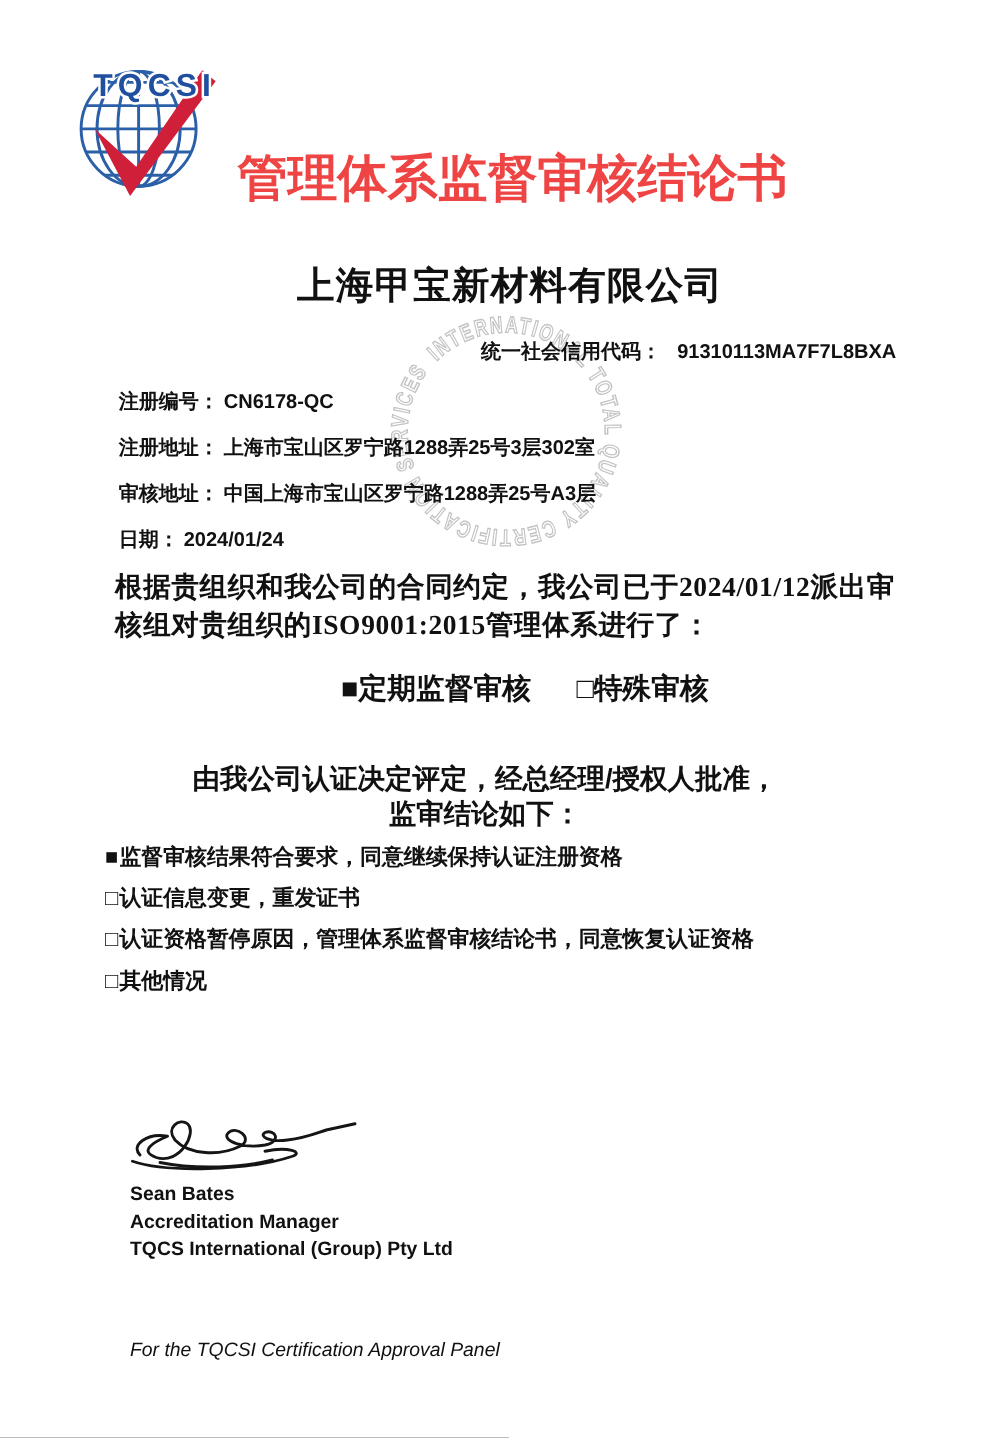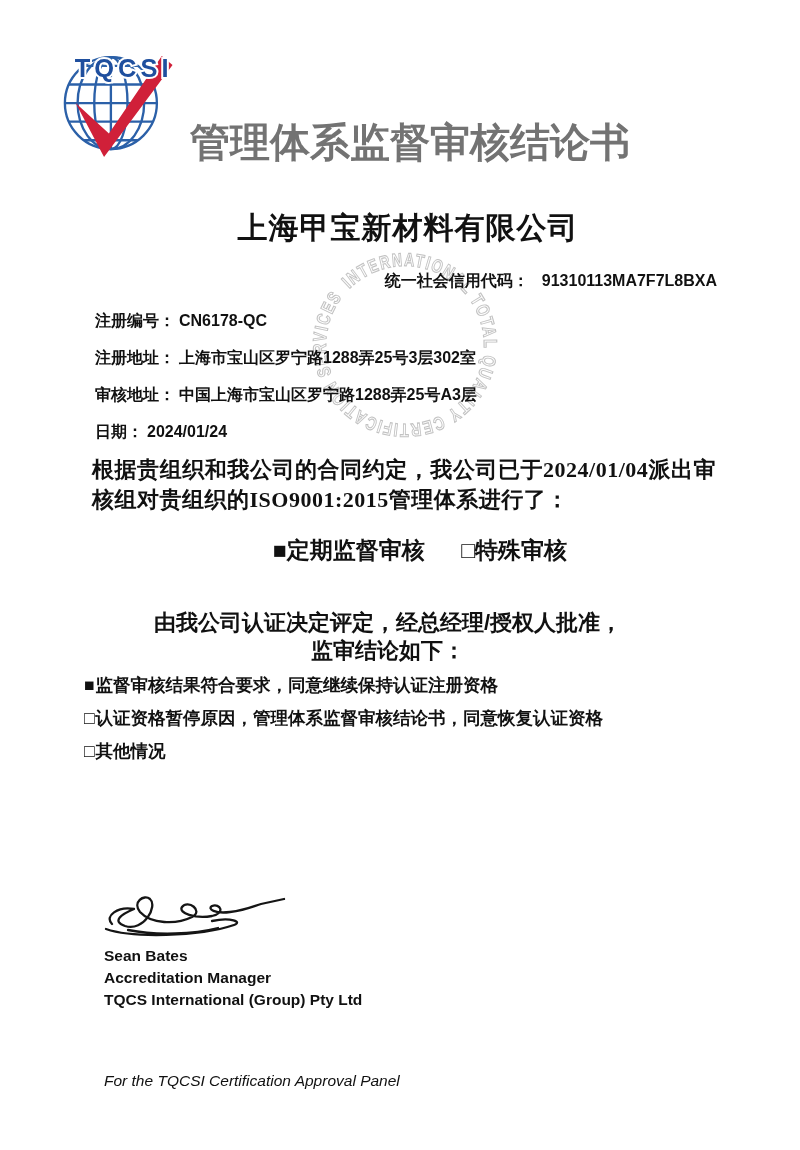--- a/index.html
+++ b/index.html
@@ -13,21 +13,21 @@
   .watermark textPath{
     font-family:"Liberation Sans",sans-serif;font-weight:bold;font-size:18.5px;
     letter-spacing:2px;fill:#fdfdfd;stroke:#c2c2c2;stroke-width:1.1px;
   }
   .content{position:relative;z-index:1;}
   
   .logo{position:absolute;left:60px;top:40px;width:137px;height:133px;}
   
   .doc-title{
     position:absolute;left:190px;top:118px;width:450px;
-    font-size:40px;line-height:50px;font-weight:bold;color:#737373;
+    font-size:40px;line-height:50px;font-weight:bold;color:#ef4444;
     font-family:"Liberation Serif",serif;white-space:nowrap;
   }
   .company-name{
     position:absolute;left:0;top:208px;width:800px;text-align:center;
     transform:translateX(8px);
     font-size:30px;font-weight:bold;letter-spacing:1px;white-space:nowrap;
   }
   .credit-row{
     position:absolute;top:271px;right:83px;
     font-size:16px;font-weight:bold;white-space:nowrap;
@@ -115,35 +115,38 @@
     <div class="field-row" style="top:348px;">
       <span>注册地址：</span><span class="val">上海市宝山区罗宁路1288弄25号3层302室</span>
     </div>
     <div class="field-row" style="top:385px;">
       <span>审核地址：</span><span class="val">中国上海市宝山区罗宁路1288弄25号A3层</span>
     </div>
     <div class="field-row" style="top:422px;">
       <span>日期：</span><span class="val">2024/01/24</span>
     </div>
 
-    <div class="contract-par">根据贵组织和我公司的合同约定，我公司已于2024/01/04派出审核组对贵组织的ISO9001:2015管理体系进行了：</div>
+    <div class="contract-par">根据贵组织和我公司的合同约定，我公司已于2024/01/12派出审核组对贵组织的ISO9001:2015管理体系进行了：</div>
 
     <div class="audit-type">
       <span class="opt"><span>■</span><span>定期监督审核</span></span>
       <span class="opt"><span>□</span><span>特殊审核</span></span>
     </div>
 
     <div class="decision">
       <div>由我公司认证决定评定，经总经理/授权人批准，</div>
       <div>监审结论如下：</div>
     </div>
 
     <div class="conclusions">
       <div class="item">
         <span class="marker">■</span><span>监督审核结果符合要求，同意继续保持认证注册资格</span>
+      </div>
+      <div class="item">
+        <span class="marker">□</span><span>认证信息变更，重发证书</span>
       </div>
       <div class="item">
         <span class="marker">□</span><span>认证资格暂停原因，管理体系监督审核结论书，同意恢复认证资格</span>
       </div>
       <div class="item">
         <span class="marker">□</span><span>其他情况</span>
       </div>
     </div>
 
     <svg class="signature" viewBox="0 0 198 60">

